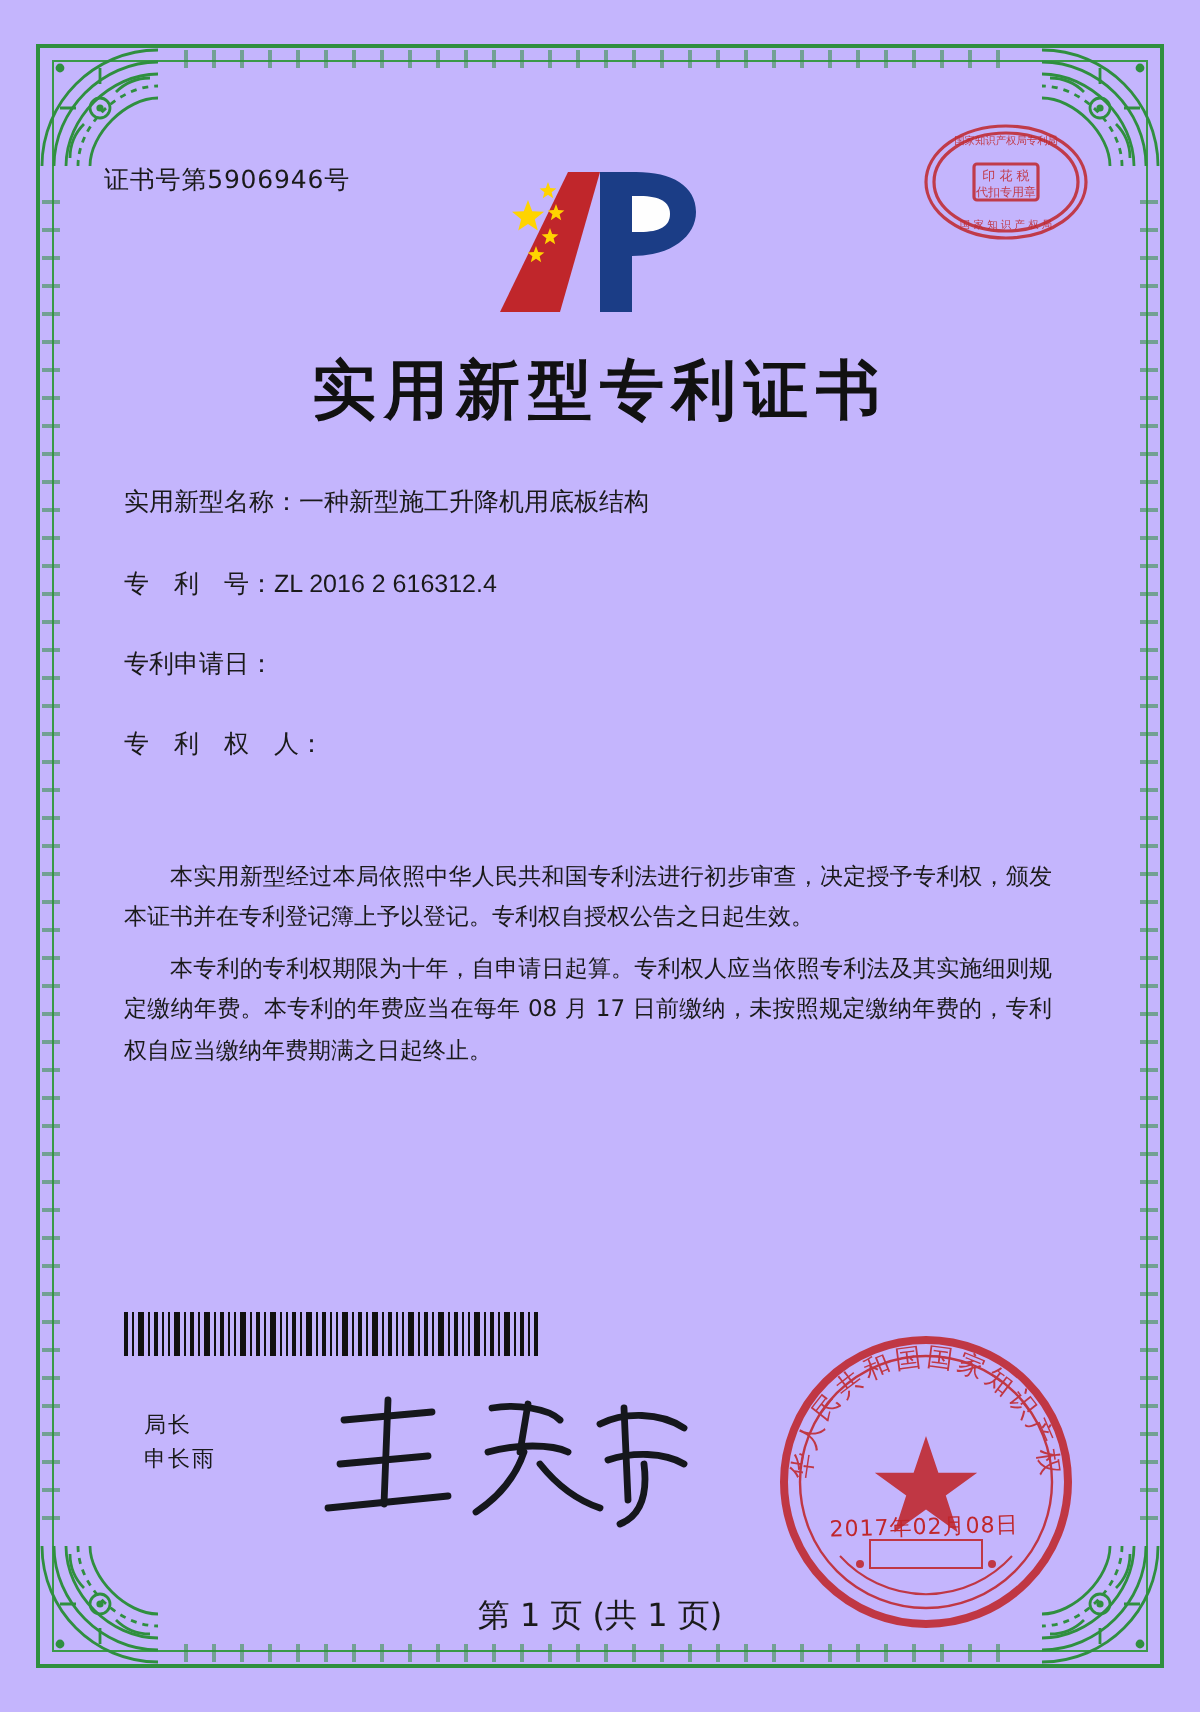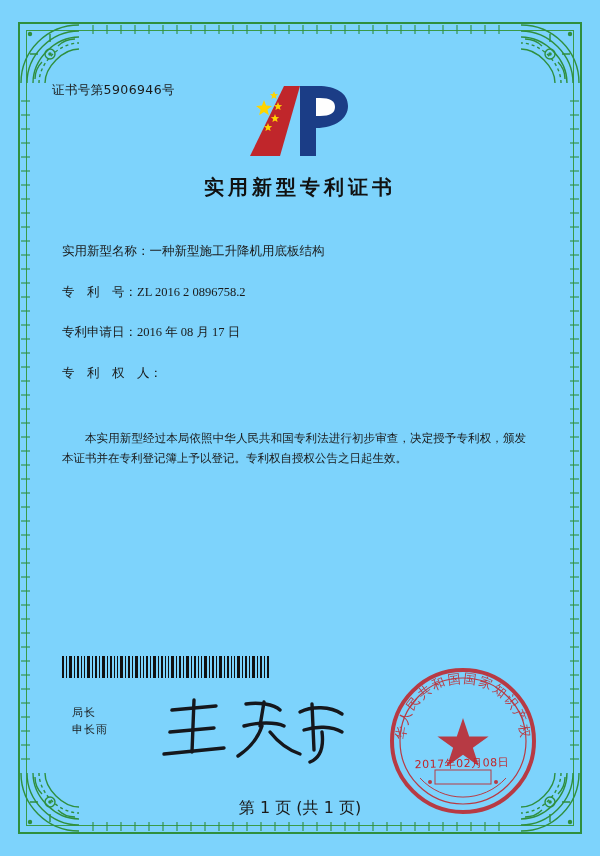--- a/index.html
+++ b/index.html
@@ -11,21 +11,21 @@
     width: 600px;
     height: 856px;
     font-family: "DejaVu Sans", "Liberation Sans", sans-serif;
     color: #1a1a1a;
     overflow: hidden;
   }
   .page {
     position: relative;
     width: 600px;
     height: 856px;
-    background: #7dd3fc;
+    background: #c4b5fd;
     box-sizing: border-box;
   }
 
   
   .border-outer {
     position: absolute;
     left: 18px; top: 22px;
     width: 564px; height: 812px;
     box-sizing: border-box;
     border: 2px solid #2f8f3f;
@@ -121,21 +121,21 @@
     height: 62px;
   }
 
   .doc-title {
     position: absolute;
     left: 0; right: 0;
     top: 118px;
     text-align: center;
     font-family: "DejaVu Serif", "Liberation Serif", serif;
     font-weight: bold;
-    font-size: 20px;
+    font-size: 32px;
     letter-spacing: 4px;
     color: #111;
   }
 
   .fields {
     position: absolute;
     left: 18px;
     top: 186px;
     width: 476px;
   }
@@ -148,21 +148,21 @@
     color: #1a1a1a;
   }
   .field-label {
     white-space: pre;
     flex: 0 0 auto;
     font-family: "DejaVu Sans", "Liberation Sans", sans-serif;
     text-align: center;
   }
   .field-value {
     flex: 1 1 auto;
-    font-family: Liberation Serif, serif;
+    font-family: Liberation Sans, sans-serif;
   }
 
   .paragraphs {
     position: absolute;
     left: 18px;
     top: 372px;
     width: 476px;
     font-size: 11.5px;
     line-height: 1.75;
     color: #1a1a1a;
@@ -335,43 +335,58 @@
         <g fill="#ffd400">
           <polygon points="20,20 22.1,25.6 28,25.9 23.4,29.6 24.9,35.3 20,32 15.1,35.3 16.6,29.6 12,25.9 17.9,25.6"></polygon>
           <polygon points="30,11 31.1,14 34.2,14.2 31.8,16.1 32.6,19.1 30,17.4 27.4,19.1 28.2,16.1 25.8,14.2 28.9,14"></polygon>
           <polygon points="34,22 35.1,25 38.2,25.2 35.8,27.1 36.6,30.1 34,28.4 31.4,30.1 32.2,27.1 29.8,25.2 32.9,25"></polygon>
           <polygon points="31,34 32.1,37 35.2,37.2 32.8,39.1 33.6,42.1 31,40.4 28.4,42.1 29.2,39.1 26.8,37.2 29.9,37"></polygon>
           <polygon points="24,43 25.1,46 28.2,46.2 25.8,48.1 26.6,51.1 24,49.4 21.4,51.1 22.2,48.1 19.8,46.2 22.9,46"></polygon>
         </g>
       </svg>
     </div>
 
+    <div class="seal-oval">
+      <svg width="86" height="62" viewBox="0 0 86 62">
+        <g fill="none" stroke="#c0262b" stroke-width="1.6" opacity="0.85">
+          <ellipse cx="43" cy="31" rx="40" ry="28"></ellipse>
+          <ellipse cx="43" cy="31" rx="36" ry="24.5"></ellipse>
+          <rect x="27" y="22" width="32" height="18" rx="1.5"></rect>
+        </g>
+        <g fill="#c0262b" opacity="0.85" font-family="DejaVu Sans, sans-serif">
+          <text x="43" y="30" font-size="6.5" text-anchor="middle">印 花 税</text>
+          <text x="43" y="38" font-size="6" text-anchor="middle">代扣专用章</text>
+          <text x="43" y="12" font-size="5.2" text-anchor="middle">国家知识产权局专利局</text>
+          <text x="43" y="54" font-size="5.2" text-anchor="middle">国 家 知 识 产 权 局</text>
+        </g>
+      </svg>
+    </div>
 
     <div class="doc-title">实用新型专利证书</div>
 
     <div class="fields">
       <div class="field-row">
         <span class="field-label">实用新型名称：</span>
         <span class="field-value">一种新型施工升降机用底板结构</span>
       </div>
       <div class="field-row">
         <span class="field-label">专　利　号：</span>
-        <span class="field-value">ZL 2016 2 0896758.2</span>
+        <span class="field-value">ZL 2016 2 616312.4</span>
       </div>
       <div class="field-row">
         <span class="field-label">专利申请日：</span>
-        <span class="field-value">2016 年 08 月 17 日</span>
       </div>
       <div class="field-row">
         <span class="field-label">专　利　权　人：</span>
       </div>
     </div>
 
     <div class="paragraphs">
       <p>本实用新型经过本局依照中华人民共和国专利法进行初步审查，决定授予专利权，颁发本证书并在专利登记簿上予以登记。专利权自授权公告之日起生效。</p>
+      <p>本专利的专利权期限为十年，自申请日起算。专利权人应当依照专利法及其实施细则规定缴纳年费。本专利的年费应当在每年 08 月 17 日前缴纳，未按照规定缴纳年费的，专利权自应当缴纳年费期满之日起终止。</p>
     </div>
 
     <div class="barcode">
       <svg width="210" height="22" viewBox="0 0 210 22" preserveAspectRatio="none">
         <g fill="#111">
           <rect x="0" y="0" width="2" height="22"></rect>
             <rect x="4" y="0" width="1" height="22"></rect>
           <rect x="7" y="0" width="3" height="22"></rect>
             <rect x="12" y="0" width="1" height="22"></rect>
           <rect x="15" y="0" width="2" height="22"></rect>

